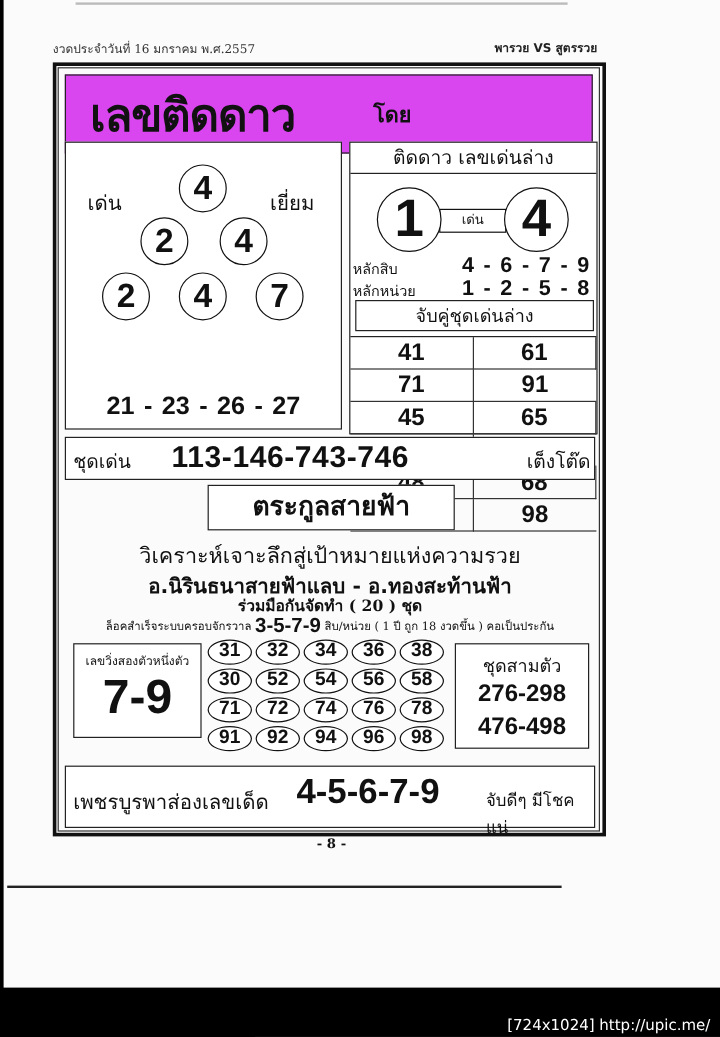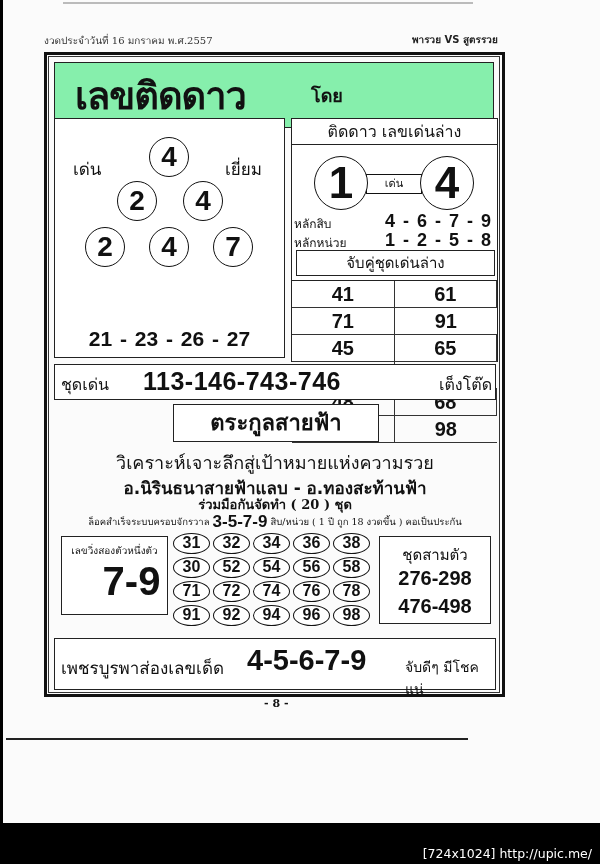--- a/index.html
+++ b/index.html
@@ -21,21 +21,21 @@
       border: 3px solid #111;
     }
     .frame-inner {
       position: absolute; left: 48px; top: 56px; width: 452px; height: 637px;
       border: 1px solid #333;
     }
 
     
     .title-box {
       position: absolute; left: 54px; top: 62px; width: 440px; height: 66px;
-      border: 1.5px solid #222; background: #86efac;
+      border: 1.5px solid #222; background: #d946ef;
     }
     .title-main {
       position: absolute; left: 20px; top: 2px; font-size: 38px; font-weight: bold;
       letter-spacing: -1px; font-family: "DejaVu Sans", sans-serif;
     }
     .title-by { position: absolute; left: 256px; top: 18px; font-size: 18px; font-weight: bold; }
     .title-author { position: absolute; left: 320px; top: 16px; font-size: 20px; font-weight: bold; }
 
     
     .left-box {
@@ -130,21 +130,21 @@
       font-size: 9.5px; font-family: "DejaVu Serif", serif; white-space: nowrap;
     }
     .sky-lock b { font-size: 17px; font-family: "Liberation Sans", sans-serif; font-weight: 900; vertical-align: -2px; }
 
     .run-box {
       position: absolute; left: 61px; top: 536px; width: 107px; height: 79px;
       border: 1.5px solid #222; background: #fff;
     }
     .run-lbl { position: absolute; left: 0; top: 6px; width: 100%; text-align: center; font-size: 10px; }
     .run-val {
-      position: absolute; left: 17px; top: 22px; width: 100%; text-align: center;
+      position: absolute; left: 0; top: 22px; width: 100%; text-align: center;
       font-size: 40px; font-weight: 900; font-family: "Liberation Sans", sans-serif;
     }
 
     .oval-grid {
       position: absolute; left: 173px; top: 533px; width: 200px;
       display: grid; grid-template-columns: repeat(5, 40px); row-gap: 3px;
     }
     .oval {
       width: 37px; height: 21px; border: 1.5px solid #111; border-radius: 50%;
       text-align: center; font-size: 16px; font-weight: 900; line-height: 18px;

